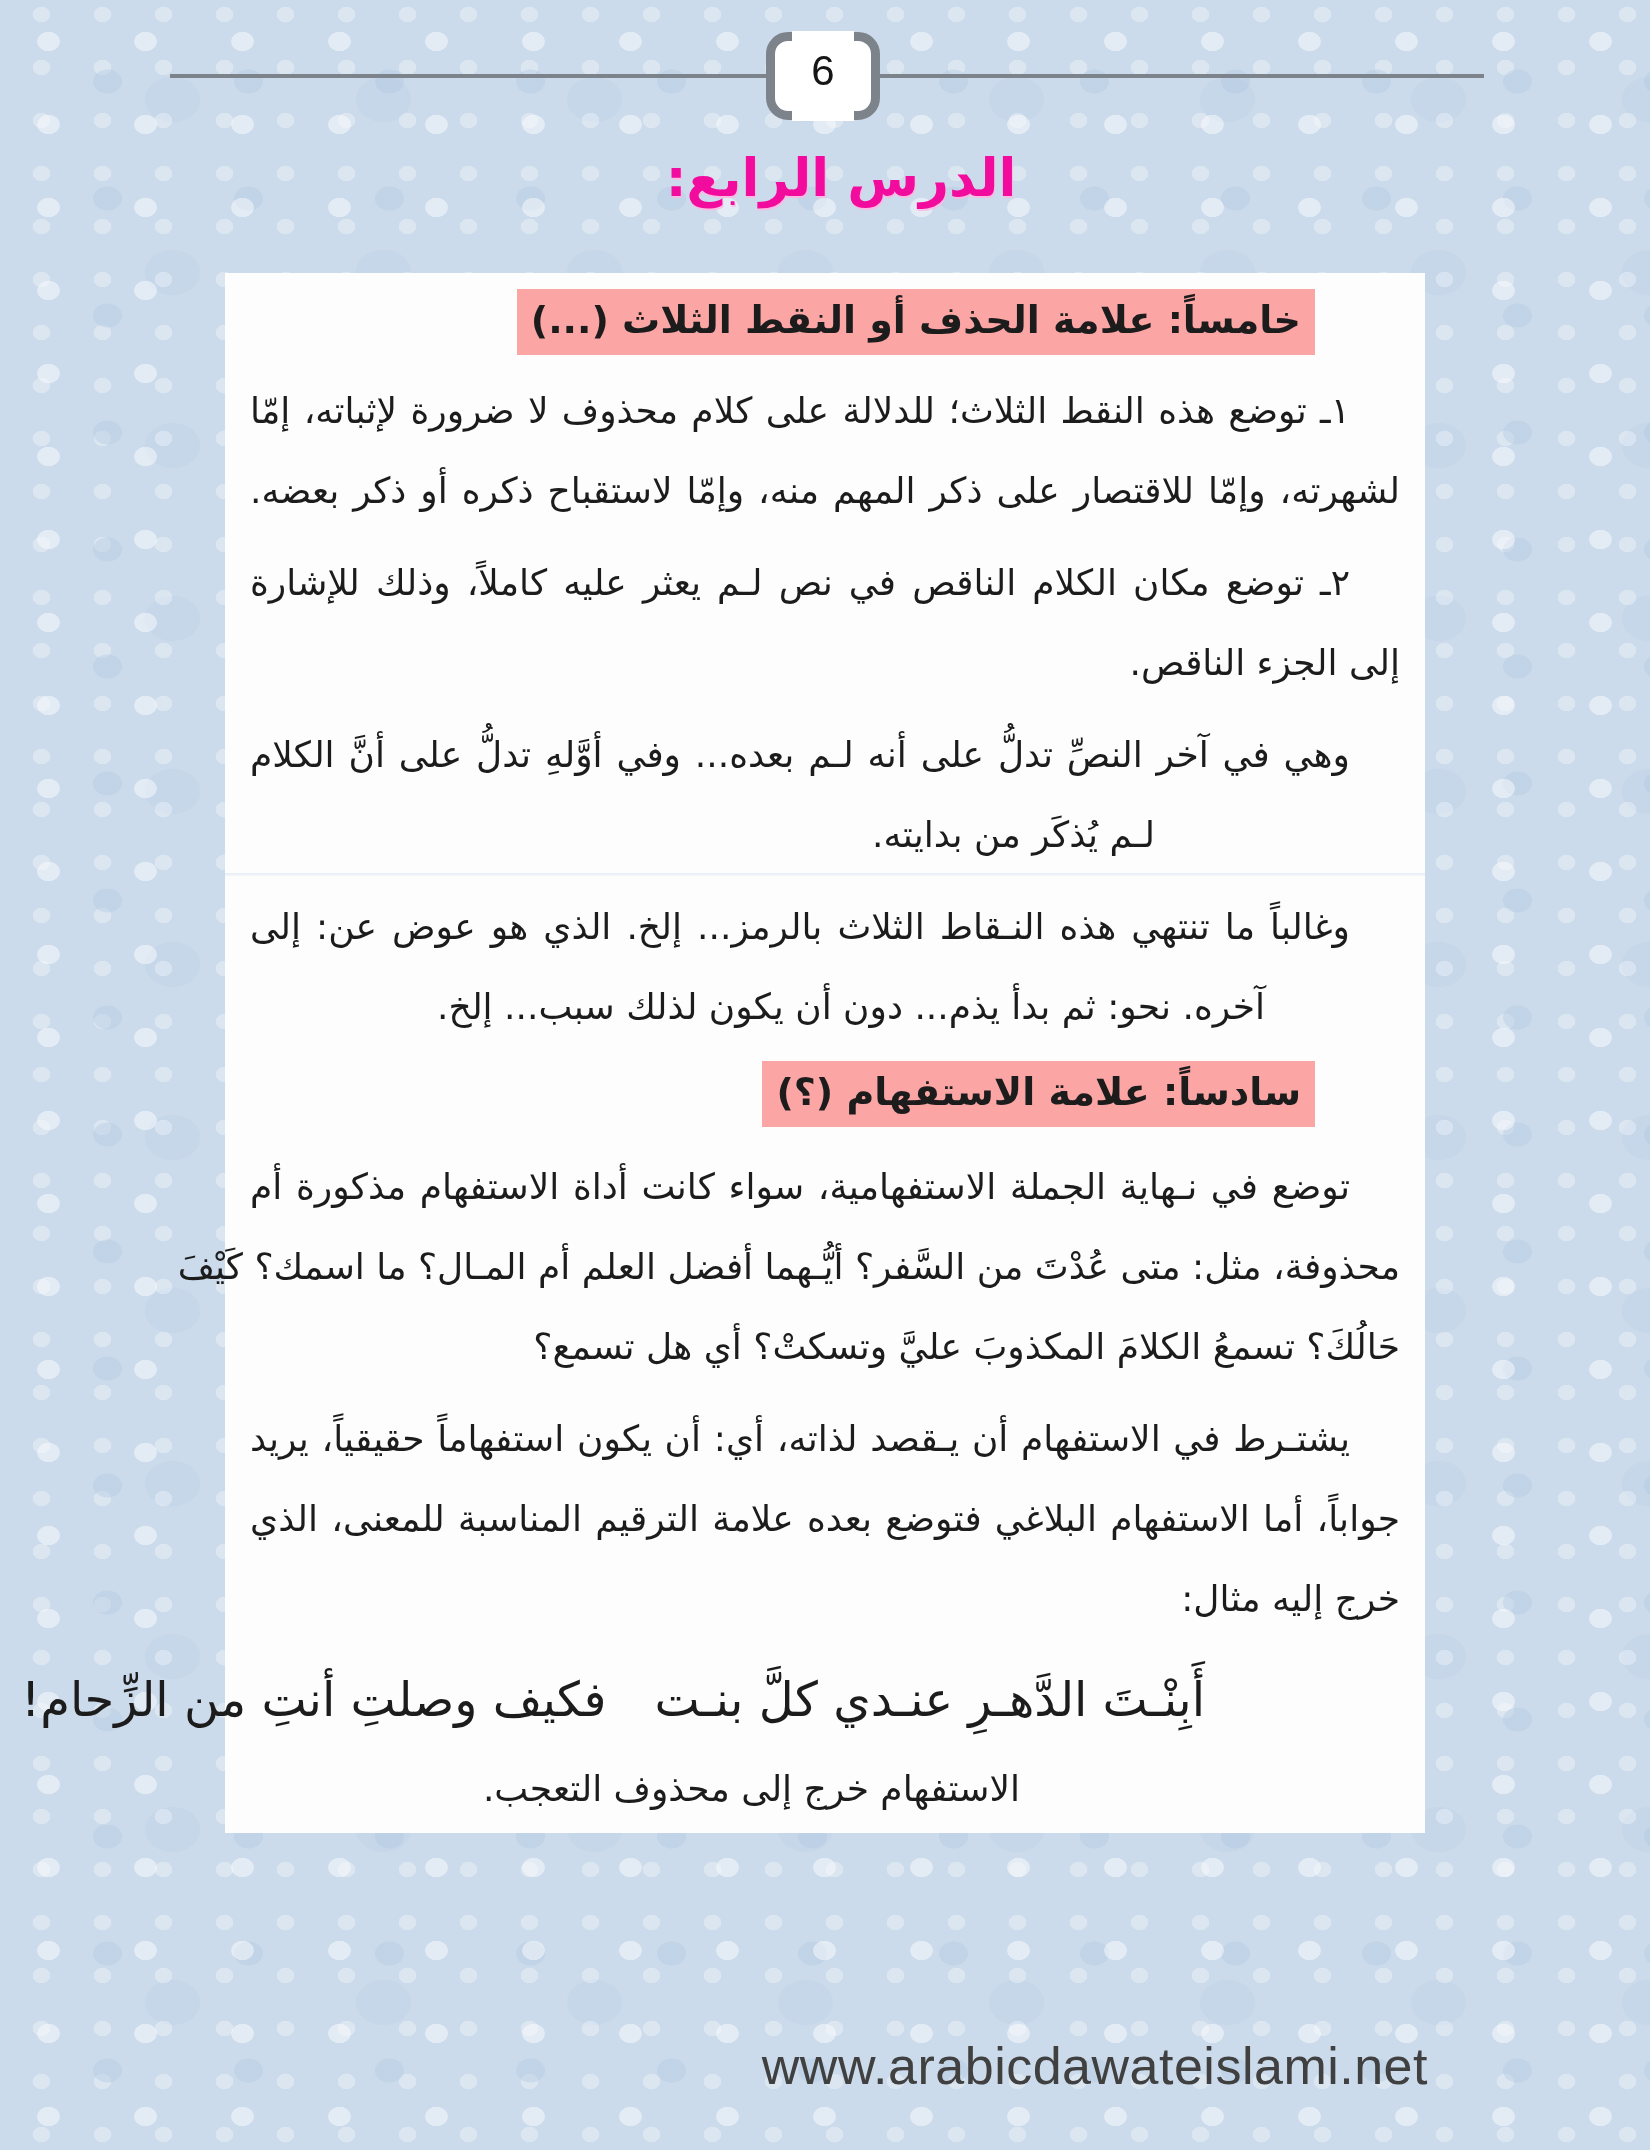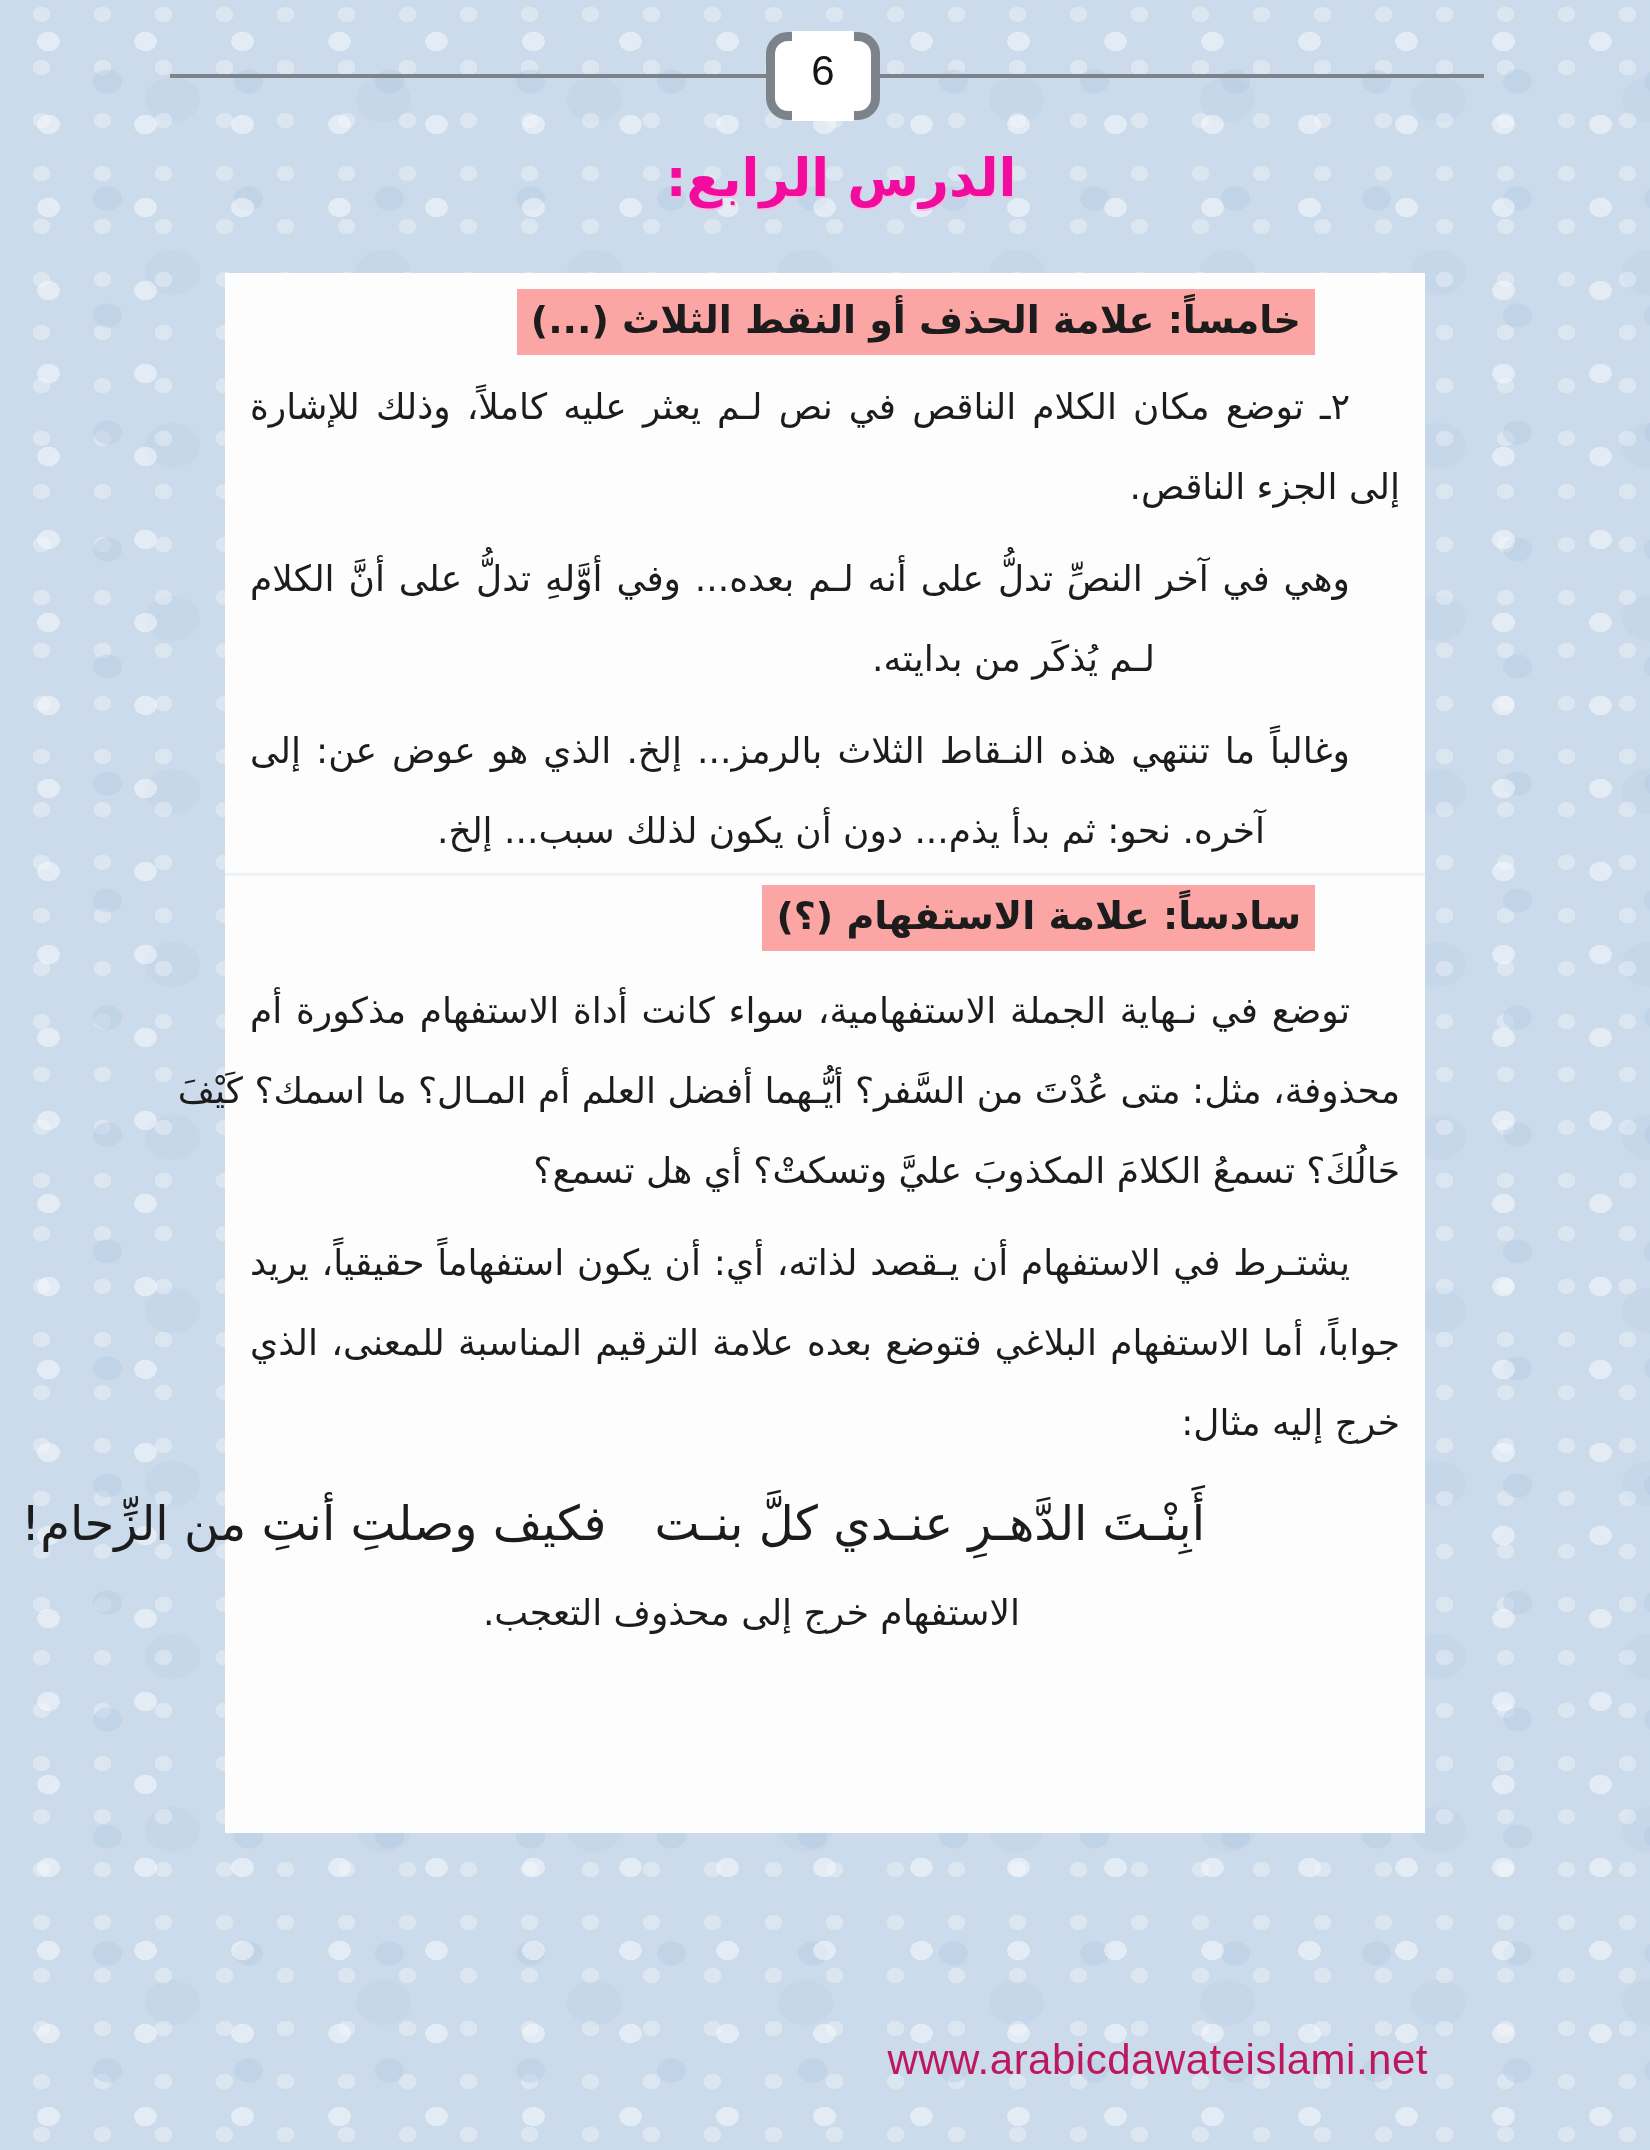--- a/index.html
+++ b/index.html
@@ -107,21 +107,21 @@
     font-size: 36px; font-weight: 500; line-height: 80px;
     text-align: right; text-align-last: right;
     white-space: nowrap;
   }
 
   
   .footer-url {
     position: absolute; top: 2036px; right: 222px;
     direction: ltr;
     font-family: "Liberation Sans", sans-serif;
-    font-size: 42px; color: #be185d; letter-spacing: 0.5px;
+    font-size: 52px; color: #404040; letter-spacing: 0.5px;
   }
 </style>
 </head>
 <body>
 
 <div class="top-rule"></div>
 
 <div class="page-number-box">
   <div class="erase t"></div>
   <div class="erase b"></div>
@@ -130,20 +130,24 @@
 
 <div class="lesson-title">الدرس الرابع:</div>
 
 <div class="content-box">
   <div class="seam"></div>
 
   <div>
     <span class="hl-heading">خامساً: علامة الحذف أو النقط الثلاث (...)</span>
   </div>
 
+  <div class="para first">
+    <div class="line indent">١ـ توضع هذه النقط الثلاث؛ للدلالة على كلام محذوف لا ضرورة لإثباته، إمّا</div>
+    <div class="line">لشهرته، وإمّا للاقتصار على ذكر المهم منه، وإمّا لاستقباح ذكره أو ذكر بعضه.</div>
+  </div>
 
   <div class="para">
     <div class="line indent">٢ـ توضع مكان الكلام الناقص في نص لـم يعثر عليه كاملاً، وذلك للإشارة</div>
     <div class="line end">إلى الجزء الناقص.</div>
   </div>
 
   <div class="para">
     <div class="line indent">وهي في آخر النصِّ تدلُّ على أنه لـم بعده... وفي أوَّلهِ تدلُّ على أنَّ الكلام</div>
     <div class="line end inset-a">لـم يُذكَر من بدايته.</div>
   </div>

